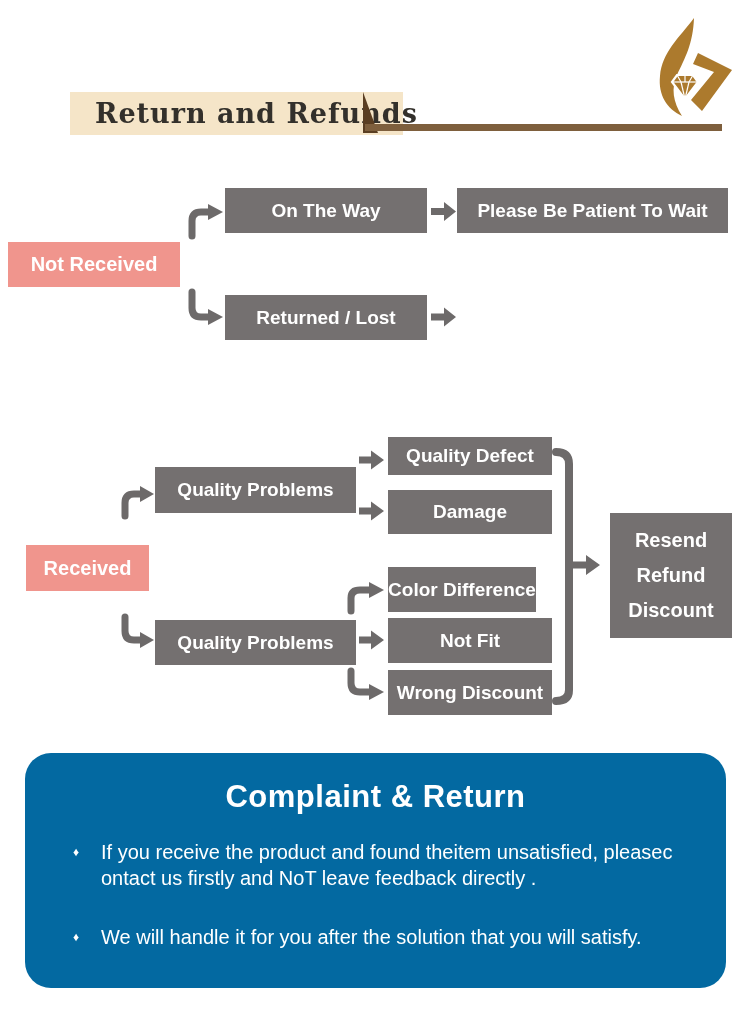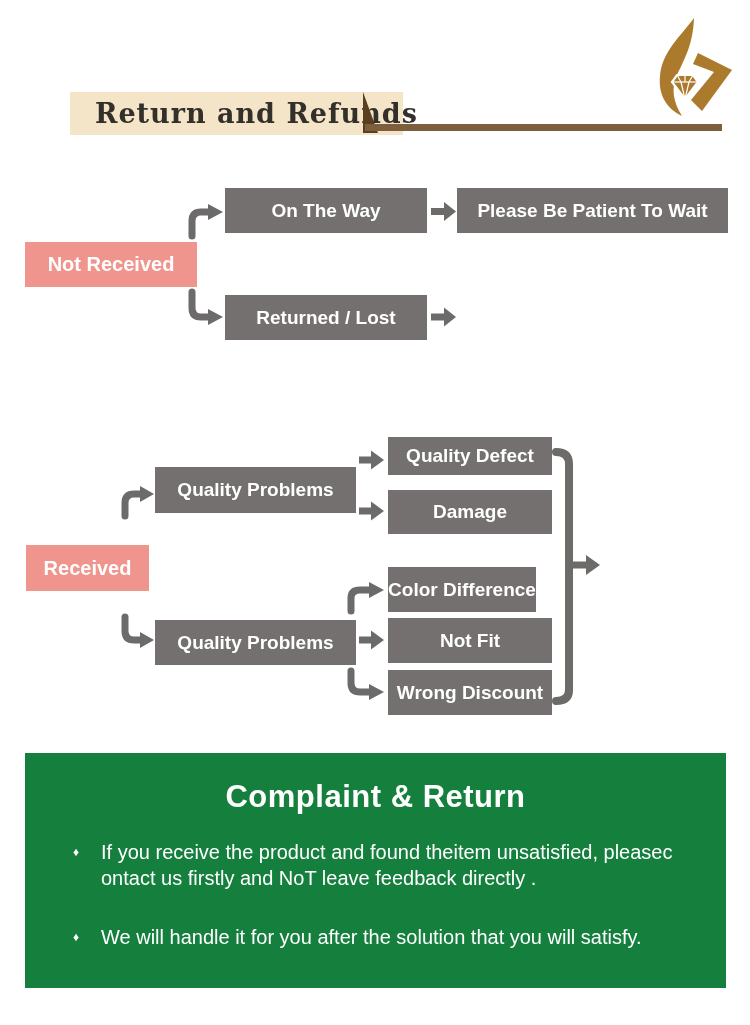--- a/index.html
+++ b/index.html
@@ -15,22 +15,22 @@
   .divider{position:absolute;left:365px;top:124px;width:357px;height:7px;background:#7e5f3d;}
   .logo{position:absolute;left:648px;top:8px;}
   
   .box{position:absolute;display:flex;align-items:center;justify-content:center;
        color:#ffffff;font-weight:700;text-align:center;box-sizing:border-box;}
   .gray{background:#747070;font-size:19px;}
   .pink{background:#f0958d;font-size:20px;}
   .result-box{flex-direction:column;line-height:35px;font-size:20px;}
   .connectors{position:absolute;left:0;top:0;pointer-events:none;}
   
-  .panel{position:absolute;left:25px;top:753px;width:701px;height:235px;background:#15803d;
-         box-sizing:border-box;padding:26px 28px 16px 28px;color:#ffffff;}
+  .panel{position:absolute;left:25px;top:753px;width:701px;height:235px;background:#0369a1;
+         box-sizing:border-box;padding:26px 28px 16px 28px;color:#ffffff;border-radius:26px;}
   .panel h2{margin:0 0 24px 0;text-align:center;font-size:31px;font-weight:700;letter-spacing:.5px;}
   .panel ul{list-style:none;margin:0;padding:0;}
   .panel li{display:flex;margin:0 0 33px 0;font-size:20px;line-height:26px;}
   .panel .bullet{flex:0 0 auto;width:28px;padding-left:20px;font-size:12px;line-height:26px;}
   .panel .txt{flex:1 1 auto;max-width:648px;}
 </style>
 </head>
 <body>
 
 <div class="canvas">
@@ -51,33 +51,38 @@
         <line x1="24" y1="74" x2="50" y2="74"></line>
         <line x1="29" y1="67" x2="33" y2="74"></line>
         <line x1="45" y1="67" x2="41" y2="74"></line>
         <line x1="33" y1="74" x2="37" y2="91"></line>
         <line x1="41" y1="74" x2="37" y2="91"></line>
         <line x1="37" y1="67" x2="37" y2="74"></line>
       </g>
     </g>
   </svg>
 
-  <div class="box pink" style="left:25px;top:242px;width:172px;height:45px;">Not Received</div>
+  <div class="box pink" style="left:8px;top:242px;width:172px;height:45px;">Not Received</div>
   <div class="box gray" style="left:225px;top:188px;width:202px;height:45px;">On The Way</div>
   <div class="box gray" style="left:457px;top:188px;width:271px;height:45px;">Please Be Patient To Wait</div>
   <div class="box gray" style="left:225px;top:295px;width:202px;height:45px;">Returned / Lost</div>
 
   <div class="box gray" style="left:155px;top:467px;width:201px;height:46px;">Quality Problems</div>
   <div class="box gray" style="left:388px;top:437px;width:164px;height:38px;">Quality Defect</div>
   <div class="box gray" style="left:388px;top:490px;width:164px;height:44px;">Damage</div>
   <div class="box pink" style="left:26px;top:545px;width:123px;height:46px;">Received</div>
   <div class="box gray" style="left:388px;top:567px;width:148px;height:45px;">Color Difference</div>
   <div class="box gray" style="left:155px;top:620px;width:201px;height:45px;">Quality Problems</div>
   <div class="box gray" style="left:388px;top:618px;width:164px;height:45px;">Not Fit</div>
   <div class="box gray" style="left:388px;top:670px;width:164px;height:45px;">Wrong Discount</div>
+  <div class="box gray result-box" style="left:610px;top:513px;width:122px;height:125px;">
+    <div>Resend</div>
+    <div>Refund</div>
+    <div>Discount</div>
+  </div>
 
   <svg class="connectors" width="750" height="1025" viewBox="0 0 750 1025">
     <g stroke="#6d6a6a" stroke-width="7" fill="none" stroke-linecap="round">
 
       <path d="M192,236 L192,221 Q192,212 201,212 L209,212"></path>
       <path d="M192,292 L192,308 Q192,317 201,317 L209,317"></path>
 
       <path d="M125,516 L125,503 Q125,494 134,494 L141,494"></path>
       <path d="M125,617 L125,631 Q125,640 134,640 L141,640"></path>
 

